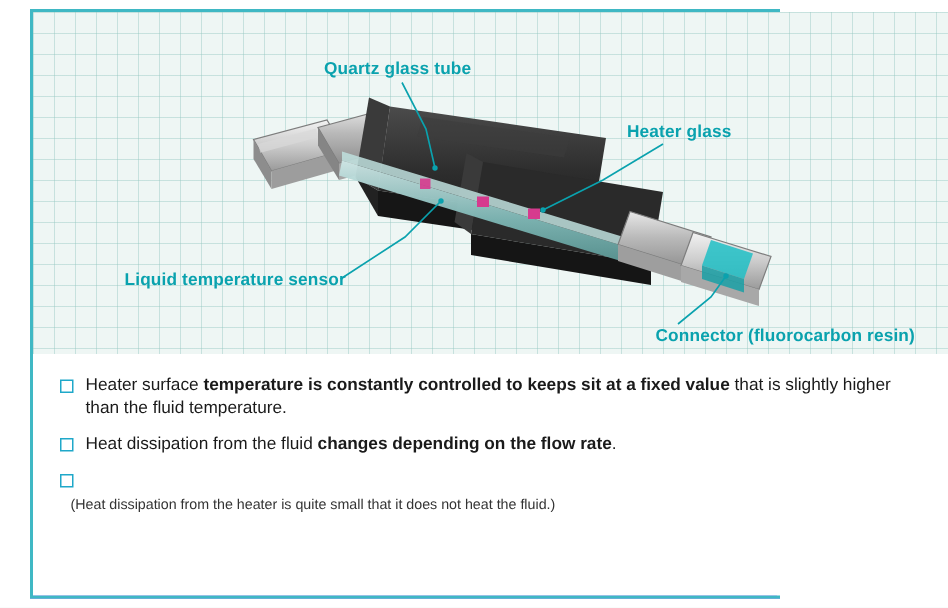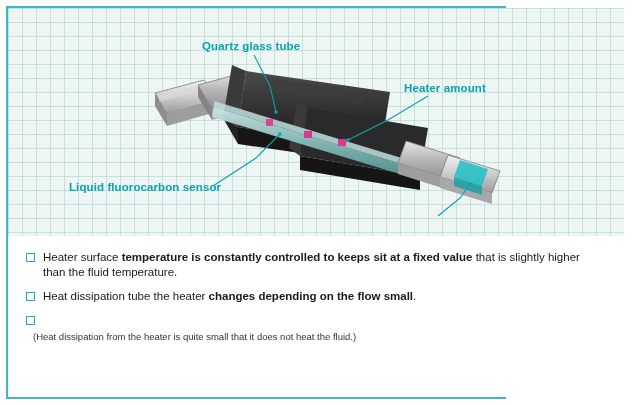--- a/index.html
+++ b/index.html
@@ -11,21 +11,21 @@
   }
   #root{
     position:relative;
     width:632px;height:405px;
     background:#ffffff;
     box-sizing:border-box;
   }
   
   .frame{
     position:absolute;
-    left:6px;top:6px;width:500px;height:393px;
+    left:20px;top:6px;width:500px;height:393px;
     border:2px solid #3fb8c4;
     box-sizing:border-box;
     background:#1d4ed8;
   }
   
   .diagram-area{
     position:absolute;
     left:0;top:0;width:616px;height:228px;
     background-color:#eef6f4;
     background-image:
@@ -170,32 +170,33 @@
         </g>
         <g fill="#0aa2ae">
           <circle cx="268" cy="104" r="1.8"></circle>
           <circle cx="340" cy="132" r="1.8"></circle>
           <circle cx="272" cy="126" r="1.8"></circle>
           <circle cx="462" cy="176" r="1.8"></circle>
         </g>
       </svg>
 
       <div class="label lbl-quartz">Quartz glass tube</div>
-      <div class="label lbl-heater">Heater amount</div>
-      <div class="label lbl-liquid">Liquid fluorocarbon sensor</div>
+      <div class="label lbl-heater">Heater glass</div>
+      <div class="label lbl-liquid">Liquid temperature sensor</div>
+      <div class="label lbl-connector">Connector (fluorocarbon resin)</div>
     </div>
 
     <div class="bullets">
       <div class="bullet-row">
         <span class="checkbox"></span>
         <span class="bullet-text"><span>Heater surface </span><b>temperature is constantly controlled to keeps sit at a fixed value</b><span> that is slightly higher than the fluid temperature.</span></span>
       </div>
       <div class="bullet-row">
         <span class="checkbox"></span>
-        <span class="bullet-text"><span>Heat dissipation tube the heater </span><b>changes depending on the flow small</b><span>.</span></span>
+        <span class="bullet-text"><span>Heat dissipation from the fluid </span><b>changes depending on the flow rate</b><span>.</span></span>
       </div>
       <div class="bullet-row">
         <span class="checkbox"></span>
       </div>
       <div class="note">(Heat dissipation from the heater is quite small that it does not heat the fluid.)</div>
     </div>
 
   </div>
 </div>
 

